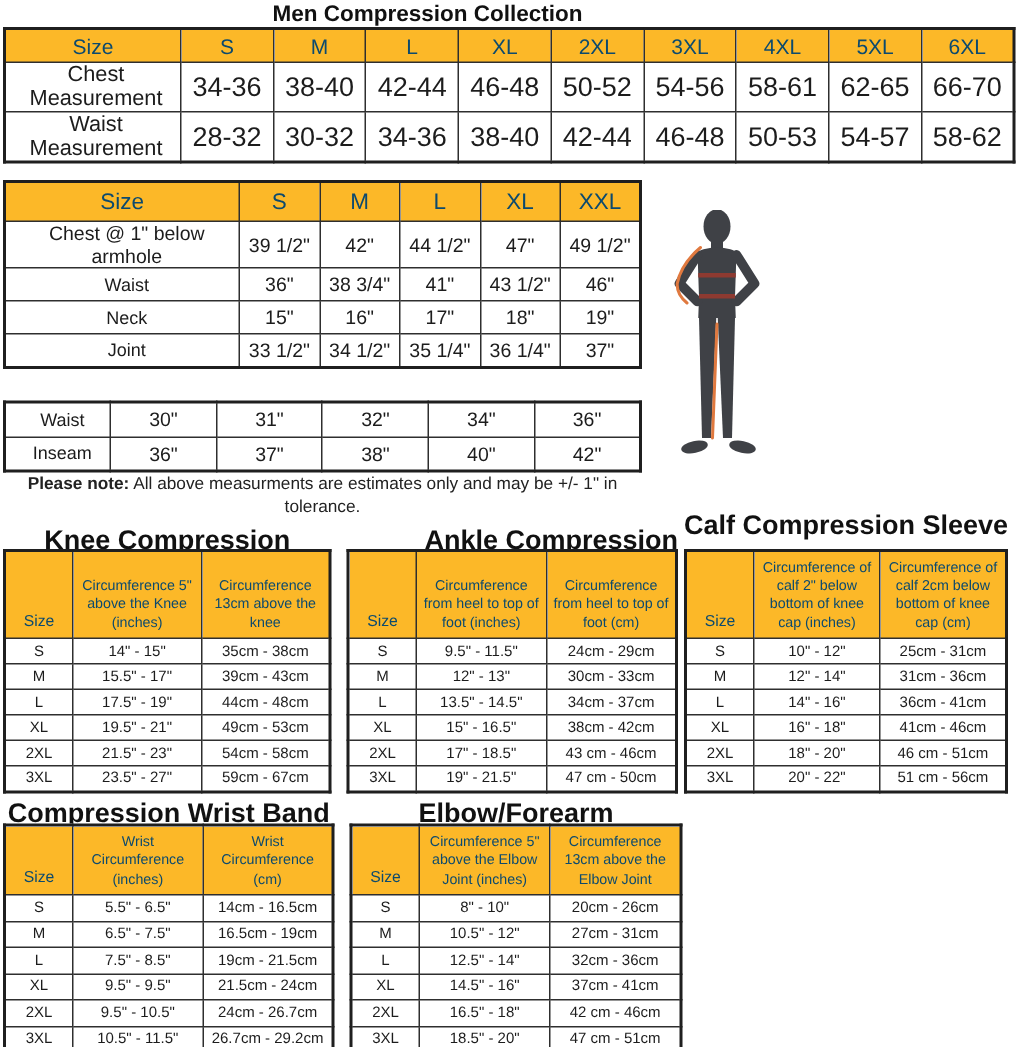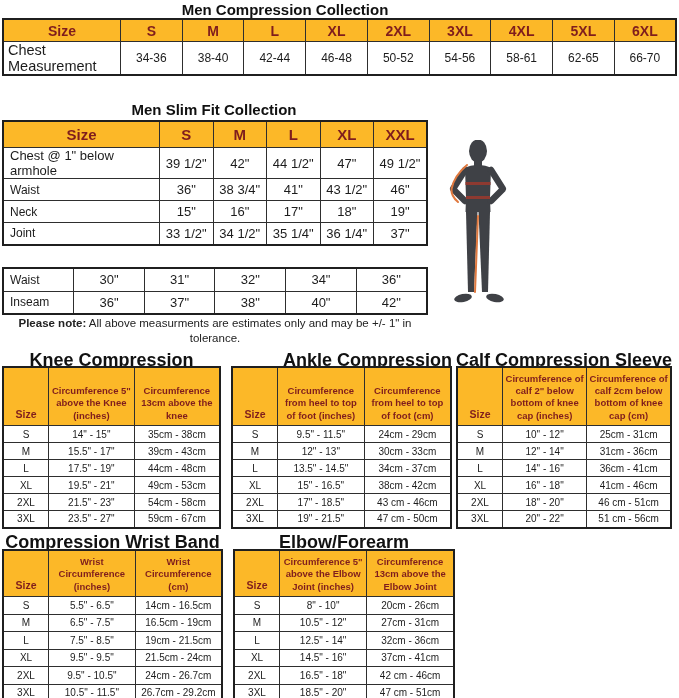--- a/index.html
+++ b/index.html
@@ -8,36 +8,36 @@
     font-family:"Liberation Sans", sans-serif; color:#1c1c1c; overflow:hidden;
   }
   
   .ttl  { position:absolute; font-weight:bold; font-size:15px; text-align:center; color:#111; }
   .sttl { position:absolute; font-weight:bold; font-size:18px; text-align:center; color:#111; }
   .t1-ttl { left:0;   top:1px;   width:570px; }
   .t2-ttl { left:2px; top:101px; width:424px; }
   .t3-ttl { left:2px; top:248px; width:424px; }
   .knee-ttl  { left:2px;   top:350px; width:219px; }
   .ankle-ttl { left:231px; top:350px; width:221px;text-align:right; }
-  .calf-ttl  { left:452px; top:350px; width:224px; }
+  .calf-ttl  { left:452px; top:340px; width:224px; }
   .wrist-ttl { left:2px;   top:532px; width:221px; }
   .elbow-ttl { left:229px; top:532px; width:230px; }
   
   .tbl { position:absolute; border-collapse:collapse; table-layout:fixed; background:#fff;
          border:2px solid #1f1f1f; }
   .tbl th, .tbl td { border:1px solid #2e2e2e; padding:0; overflow:hidden; }
-  .tbl th { background:var(--gold); font-weight:bold; text-align:center; color:#7f1d1d; }
+  .tbl th { background:var(--gold); font-weight:normal; text-align:center; color:#0c4a6e; }
   .tbl td { text-align:center; vertical-align:middle; }
-  td.c0 { text-align:left; padding-left:4px; }
+  td.c0 { text-align:center; padding-left:4px; }
   
   .t-main { left:2px; top:18px; width:675px; }
   .t-main th { height:21px; font-size:14px; }
   .t-main th:first-child { width:116px; }
   .t-main tbody tr { height:23px; }
-  .t-main td { font-size:12px; }
+  .t-main td { font-size:18px; }
   .t-main td.c0 { font-size:14.5px; }
   
   .t-slim { left:2px; top:120px; width:426px; }
   .t-slim th { height:25px; font-size:15px; }
   .t-slim th:first-child { width:155px; }
   .t-slim tbody tr { height:22px; }
   .t-slim td { font-size:13px; }
   .t-slim td.c0 { font-size:12px; padding-left:6px; }
   .t-slim:not(.t-pant) tbody tr:first-child { height:20px; }
   .t-slim:not(.t-pant) tbody tr:first-child td.c0 { font-size:13px; }
@@ -91,24 +91,35 @@
           <td>34-36</td>
           <td>38-40</td>
           <td>42-44</td>
           <td>46-48</td>
           <td>50-52</td>
           <td>54-56</td>
           <td>58-61</td>
           <td>62-65</td>
           <td>66-70</td>
         </tr>
-      </tbody>
-    </table>
-
-  <div class="ttl t2-ttl">Men Slim Fit Collection</div>
+        <tr>
+          <td class="c0">Waist Measurement</td>
+          <td>28-32</td>
+          <td>30-32</td>
+          <td>34-36</td>
+          <td>38-40</td>
+          <td>42-44</td>
+          <td>46-48</td>
+          <td>50-53</td>
+          <td>54-57</td>
+          <td>58-62</td>
+        </tr>
+      </tbody>
+    </table>
+
   <table class="tbl t-slim">
       <thead>
         <tr>
           <th>Size</th>
           <th>S</th>
           <th>M</th>
           <th>L</th>
           <th>XL</th>
           <th>XXL</th>
         </tr>

